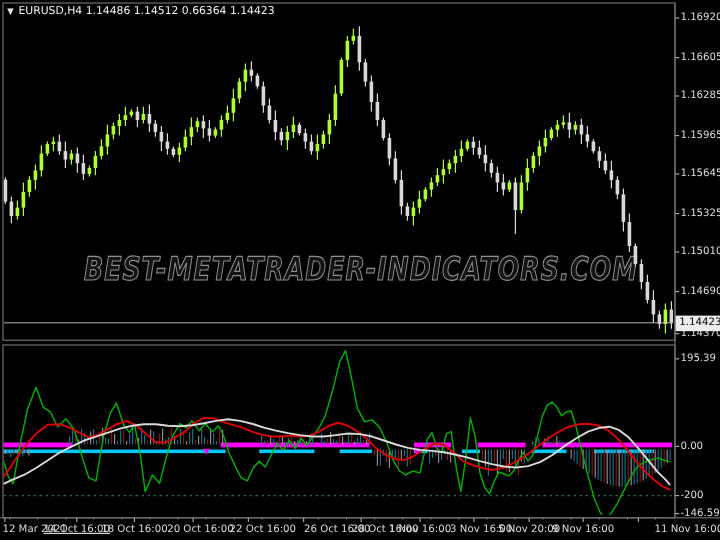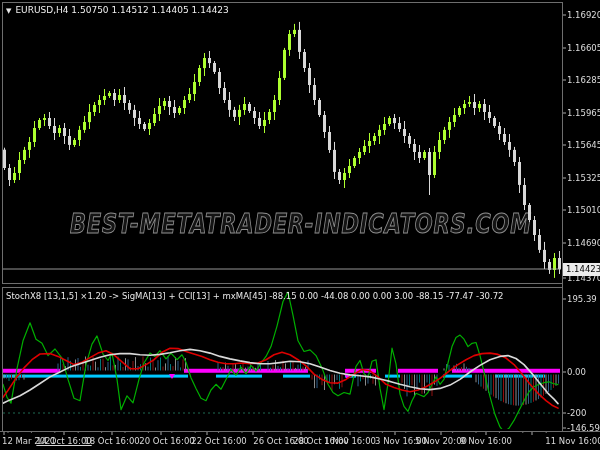--- a/index.html
+++ b/index.html
@@ -514,24 +514,23 @@
         <line x1="452.59999999999985" y1="431" x2="452.59999999999985" y2="433" stroke="#777" stroke-width="1"></line>
         <line x1="475.99999999999983" y1="431" x2="475.99999999999983" y2="433" stroke="#777" stroke-width="1"></line>
         <line x1="499.3999999999998" y1="431" x2="499.3999999999998" y2="433" stroke="#777" stroke-width="1"></line>
         <line x1="522.7999999999998" y1="431" x2="522.7999999999998" y2="433" stroke="#777" stroke-width="1"></line>
         <line x1="546.1999999999998" y1="431" x2="546.1999999999998" y2="433" stroke="#777" stroke-width="1"></line>
       </g>
     <line x1="562.5" y1="2" x2="562.5" y2="431" stroke="#6e6e6e" stroke-width="1"></line>
   </svg>
 
   <div id="title-bar">
-    <span class="arrow">▼</span><span>EURUSD,H4  1.50750 1.14512 1.14405 1.14423</span>
+    <span class="arrow">▼</span><span>EURUSD,H4  1.14486 1.14512 0.66364 1.14423</span>
   </div>
 
-  <div id="ind-label">StochX8 [13,1,5] ×1.20 -&gt; SigMA[13] + CCI[13] + mxMA[45] -88.15 0.00 -44.08 0.00 0.00 3.00 -88.15 -77.47 -30.72</div>
 
   <div id="price-axis">
       <div class="axis-label" style="top: 10px;">1.16920</div>
       <div class="axis-label" style="top: 43px;">1.16605</div>
       <div class="axis-label" style="top: 75px;">1.16285</div>
       <div class="axis-label" style="top: 108px;">1.15965</div>
       <div class="axis-label" style="top: 140px;">1.15645</div>
       <div class="axis-label" style="top: 173px;">1.15325</div>
       <div class="axis-label" style="top: 205px;">1.15010</div>
       <div class="axis-label" style="top: 238px;">1.14690</div>

